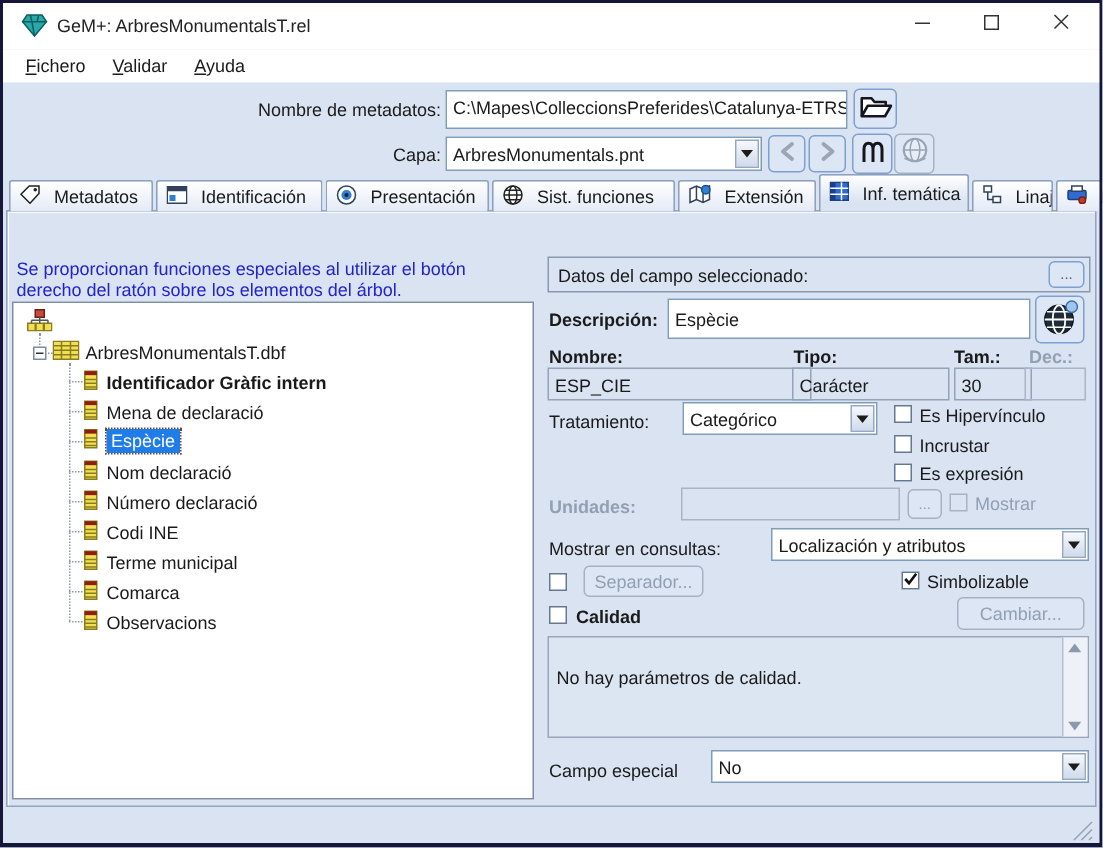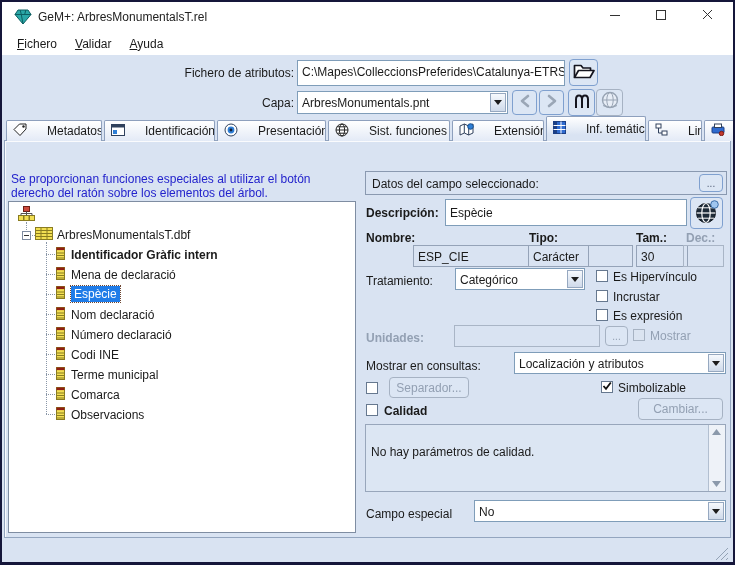--- a/index.html
+++ b/index.html
@@ -27,21 +27,21 @@
   .combo{position:absolute;background:#fff;border:1px solid #7f9db9;box-sizing:border-box;}
   .combo-text{display:block;padding:4px 20px 0 4px;white-space:nowrap;overflow:hidden;}
   .combo-btn{position:absolute;top:1px;right:1px;bottom:1px;width:16px;
     background:linear-gradient(#f6f9fd,#cfdaea);border:1px solid #96a8c0;box-sizing:border-box;
     display:flex;align-items:center;justify-content:center;}
   .arr-down{width:0;height:0;border-left:4px solid transparent;border-right:4px solid transparent;
     border-top:5px solid #1c1c1c;}
   .tbtn{position:absolute;background:#dce6f4;border:1px solid #7fa0cf;border-radius:4px;
     display:flex;align-items:center;justify-content:center;box-sizing:border-box;}
   .tbtn.dis{border-color:#a6b2c3;color:#93a0b3;}
-  .tab{position:absolute;top:120px;height:21px;display:flex;align-items:center;gap:20px;
+  .tab{position:absolute;top:120px;height:21px;display:flex;align-items:center;gap:9px;
     padding-left:6px;box-sizing:border-box;background:linear-gradient(#ffffff,#e3eaf6);
     border:1px solid #8ea0bd;border-bottom:none;border-radius:2px 2px 0 0;
     white-space:nowrap;overflow:hidden;z-index:2;}
   .tab.sel{top:116px;height:25px;background:linear-gradient(#ffffff,#d9e3f2 75%);z-index:5;}
   .tabpage{position:absolute;left:4px;top:140px;width:727px;height:398px;
     border:1px solid #93a5bf;box-sizing:border-box;box-shadow:inset 1px 1px 0 rgba(255,255,255,.85);z-index:1;}
   .hint{position:absolute;color:#2323cc;white-space:nowrap;}
   .treebox{position:absolute;left:8px;top:201px;width:348px;height:332px;background:#ffffff;
     border:1px solid #7f8da2;box-sizing:border-box;z-index:2;}
   .trow{position:absolute;display:flex;align-items:center;gap:4px;white-space:nowrap;}
@@ -90,21 +90,21 @@
           </svg></span>
     </div>
   </div>
 
   <div class="menubar">
     <span class="menu-item"><span class="accel">F</span><span>ichero</span></span>
     <span class="menu-item"><span class="accel">V</span><span>alidar</span></span>
     <span class="menu-item"><span class="accel">A</span><span>yuda</span></span>
   </div>
 
-  <div class="rlabel" style="left:8px;top:66px;width:286px;">Fichero de atributos:</div>
+  <div class="rlabel" style="left:8px;top:66px;width:286px;">Nombre de metadatos:</div>
   <div class="field white" style="left:297px;top:60px;width:268px;height:26px;">C:\Mapes\ColleccionsPreferides\Catalunya-ETRS89\ArbresMonumentals\Arbr</div>
   <div class="tbtn" style="left:569px;top:59px;width:29px;height:27px;">
     <span>
       <svg viewBox="0 0 22 18" width="22" height="18">
           <path d="M1.5 15.5 V3.5 H8 L10 6 H17.5 V8.5" fill="#fff" stroke="#15151f" stroke-width="1.7" stroke-linejoin="round"></path>
           <path d="M1.5 15.5 L5.5 8.5 H21 L17 15.5 Z" fill="#fff" stroke="#15151f" stroke-width="1.7" stroke-linejoin="round"></path>
         </svg>
     </span>
   </div>
 
@@ -334,21 +334,21 @@
           <path d="M4 8.8 H20 M4 19.2 H20" stroke="#fff"></path>
           <circle cx="20.5" cy="5.5" r="3.8" fill="#9fc6ef" stroke="#3a6ea8"></circle>
         </svg></span>
   </div>
 
   <div class="lbl b" style="left:366px;top:231px;">Nombre:</div>
   <div class="lbl b" style="left:529px;top:231px;">Tipo:</div>
   <div class="lbl b" style="left:636px;top:231px;">Tam.:</div>
   <div class="lbl b gray" style="left:686px;top:231px;">Dec.:</div>
 
-  <div class="field" style="left:365px;top:245px;width:176px;height:22px;margin-left:48px;">ESP_CIE</div>
+  <div class="field" style="left:365px;top:245px;width:176px;height:22px;">ESP_CIE</div>
   <div class="field" style="left:528px;top:245px;width:105px;height:22px;">Carácter</div>
   <div class="field" style="left:636px;top:245px;width:52px;height:22px;">30</div>
   <div class="field dis" style="left:683px;top:245px;width:41px;height:22px;"></div>
 
   <div class="lbl" style="left:366px;top:274px;">Tratamiento:</div>
   <div class="combo" style="left:455px;top:268px;width:130px;height:22px;">
     <span class="combo-text">Categórico</span>
     <span class="combo-btn">
         <span class="arr-down"></span>
       </span>

